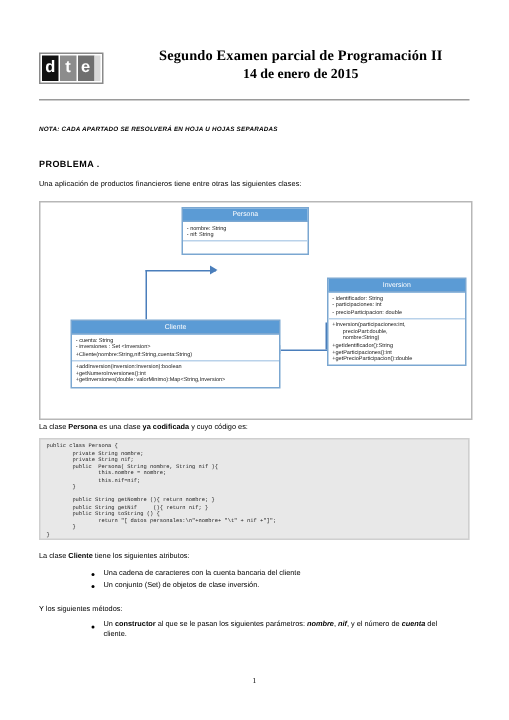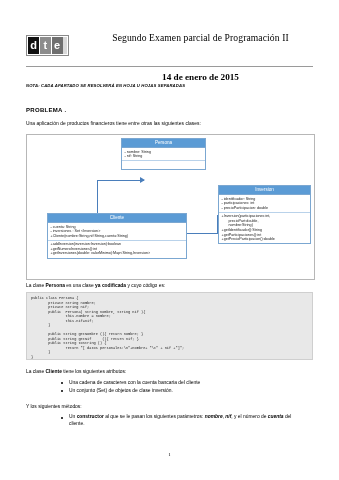--- a/index.html
+++ b/index.html
@@ -60,30 +60,29 @@
 
   .title-block {
     position: absolute;
     left: 78px; top: 0;
     width: 245px;
     text-align: center;
   }
   .title-line1 {
     font-family: "Liberation Serif", serif;
     font-size: 9.6px;
-    font-weight: normal;
+    font-weight: bold;
     line-height: 11.5px;
     letter-spacing: 0.1px;
   }
   .title-line2 {
     font-family: "Liberation Serif", serif;
     font-size: 9.2px;
     font-weight: bold;
     line-height: 11.5px;
-    margin-top: 28px;
   }
   .rule {
     position: absolute;
     left: 26px; top: 66px;
     width: 287px;
     height: 1px;
     background: #9a9a9a;
   }
 
   

